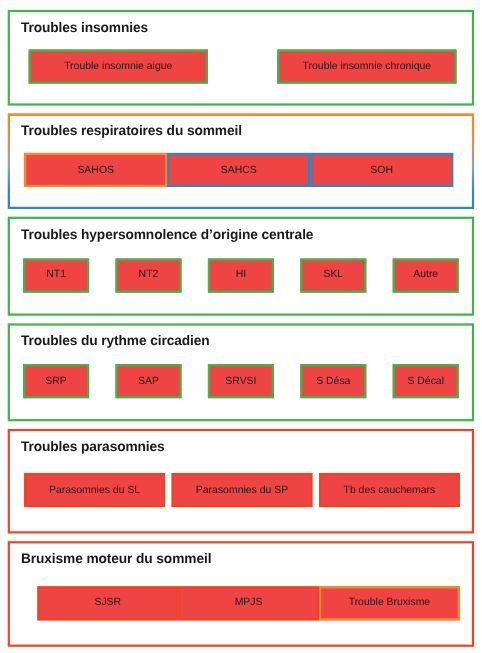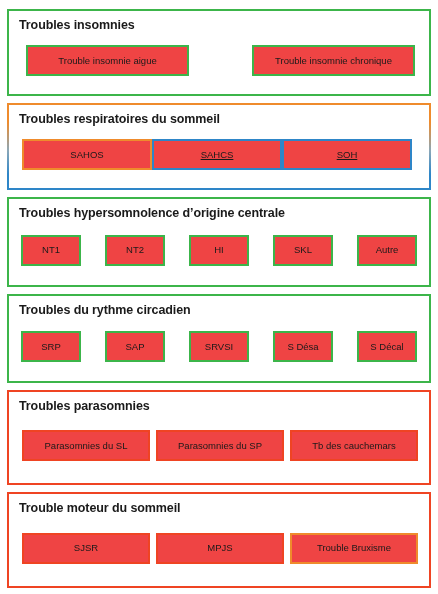--- a/index.html
+++ b/index.html
@@ -75,21 +75,21 @@
     align-items: center;
     justify-content: center;
     text-align: center;
     font-size: 9.5px;
     line-height: 1.2;
     height: 31px;
     padding: 0 3px;
     white-space: nowrap;
   }
   .node.green  { border: 2px solid #3cb54a; }
-  .node.blue   { border: 2px solid #2e86c8; text-decoration: underline; }
+  .node.blue   { border: 2px solid #2e86c8; }
   .node.orange { border: 2px solid #ef8b2c; }
   .node.red    { border: 2px solid #ef4423; }
 
   
   .w-insomnie  { width: 163px; }
   .w-resp      { width: 130px; }
   .w-small     { width: 60px;  }
   .w-third     { width: 128px; }
 
   
@@ -98,21 +98,21 @@
   .sec-hyper      { height: 88px; }
   .sec-circadien  { height: 88px; }
   .sec-para       { height: 93px; }
   .sec-moteur     { height: 95px; }
 
   .sec-insomnies .nodes { justify-content: space-between; padding: 0 5px 0 8px; }
   .sec-resp .nodes      { padding: 0 2px 0 4px; }
   .sec-hyper .nodes     { justify-content: space-between; padding: 0 3px 0 3px; gap: 22px; }
   .sec-circadien .nodes { justify-content: space-between; padding: 0 3px 0 3px; }
   .sec-para .nodes      { justify-content: space-between; padding: 0 2px 0 4px; }
-  .sec-moteur .nodes    { justify-content: space-between; padding: 0 2px 0 4px; }
+  .sec-moteur .nodes    { justify-content: flex-end; padding: 0 2px 0 4px; }
 </style>
 </head>
 <body>
 
 <div id="diagram">
 
   <div class="section green sec-insomnies">
     <div class="section-title">Troubles insomnies</div>
     <div class="nodes">
       <div class="node green w-insomnie">Trouble insomnie aigue</div>
@@ -154,21 +154,21 @@
   <div class="section red sec-para">
     <div class="section-title">Troubles parasomnies</div>
     <div class="nodes">
       <div class="node red w-third">Parasomnies du SL</div>
       <div class="node red w-third">Parasomnies du SP</div>
       <div class="node red w-third">Tb des cauchemars</div>
     </div>
   </div>
 
   <div class="section red sec-moteur">
-    <div class="section-title">Trouble moteur du sommeil</div>
+    <div class="section-title">Bruxisme moteur du sommeil</div>
     <div class="nodes">
       <div class="node red w-third">SJSR</div>
       <div class="node red w-third">MPJS</div>
       <div class="node orange w-third">Trouble Bruxisme</div>
     </div>
   </div>
 
 </div>
 
 </body></html>

